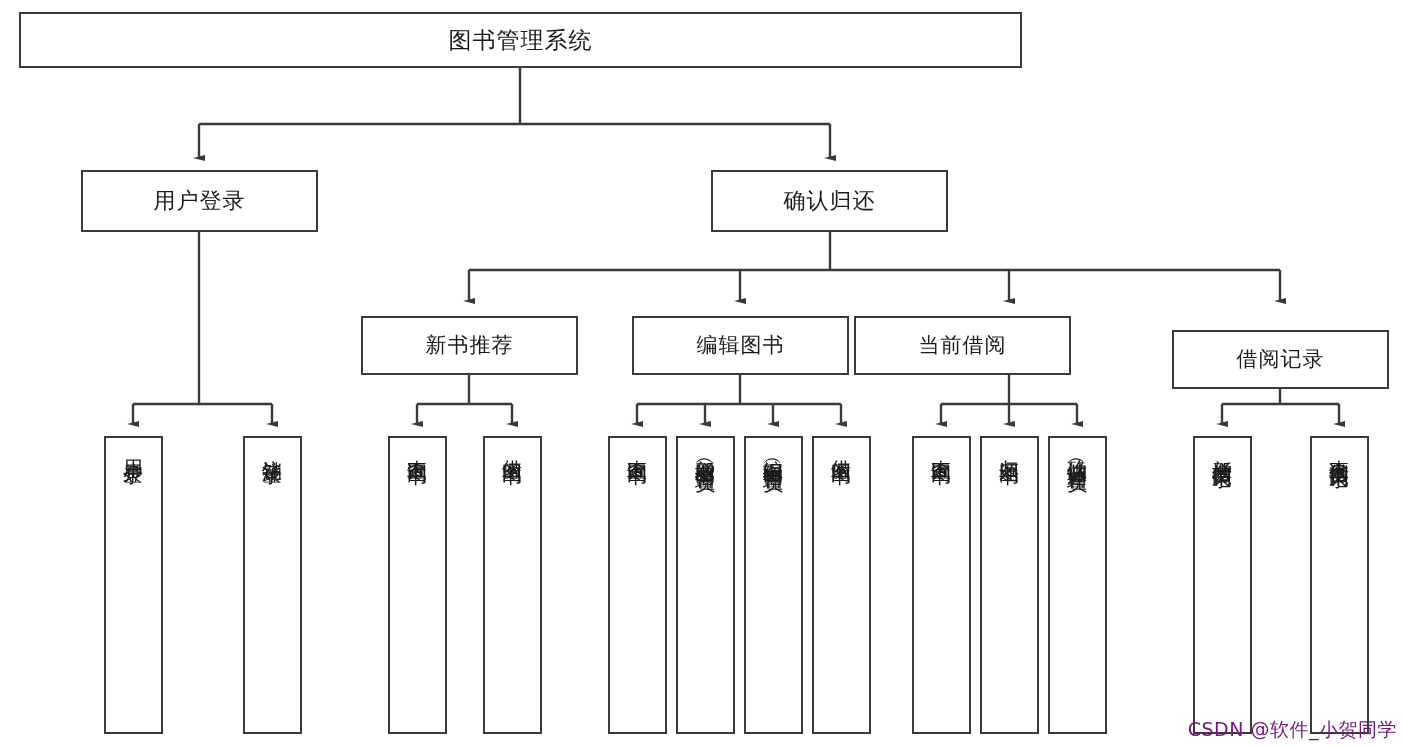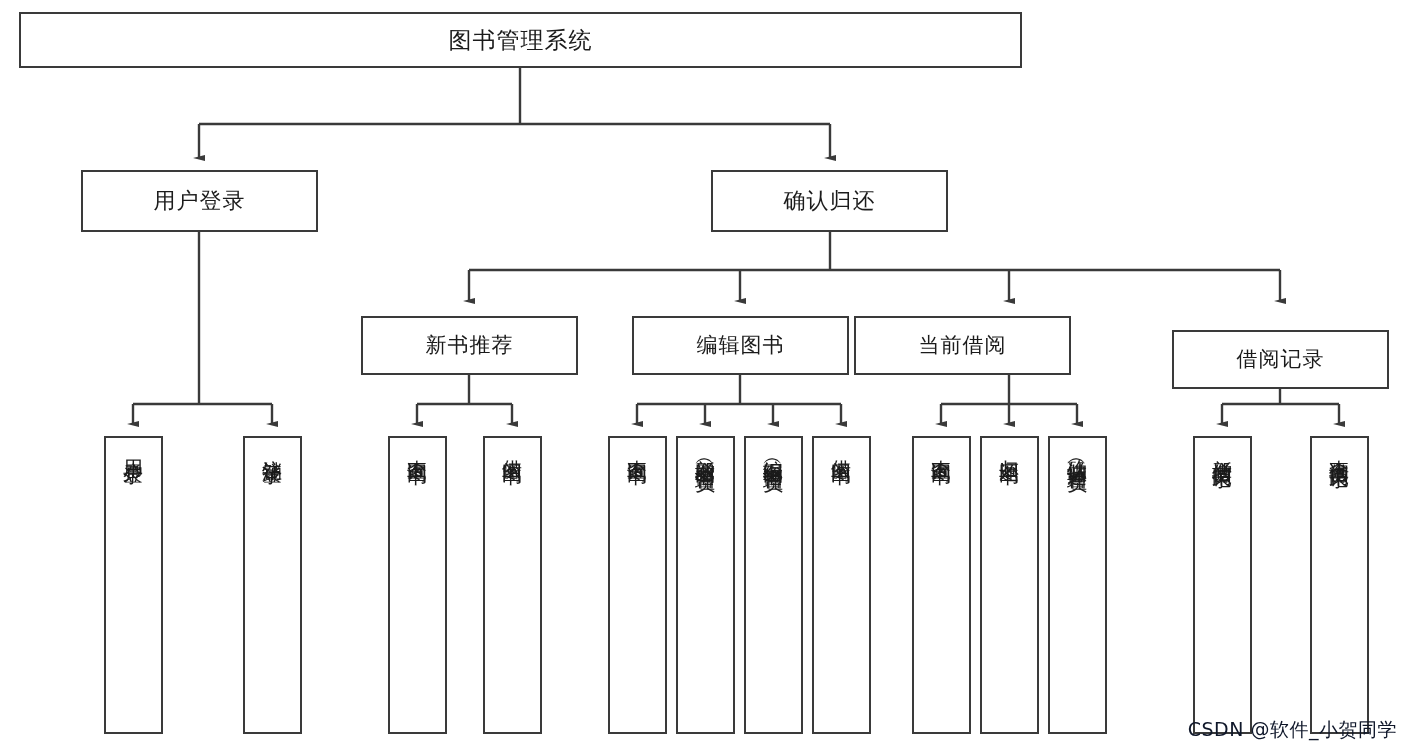--- a/index.html
+++ b/index.html
@@ -62,21 +62,21 @@
   .htext {
     line-height: 1;
     white-space: nowrap;
     letter-spacing: 1px;
   }
   .watermark {
     position: absolute;
     right: 8px;
     bottom: 4px;
     font-size: 19px;
-    color: #0f172a;
+    color: #701a75;
     white-space: nowrap;
     letter-spacing: 0.5px;
   }
 </style>
 </head>
 <body>
 
 <div id="canvas">
 
   <svg id="wires" viewBox="0 0 1405 747">

